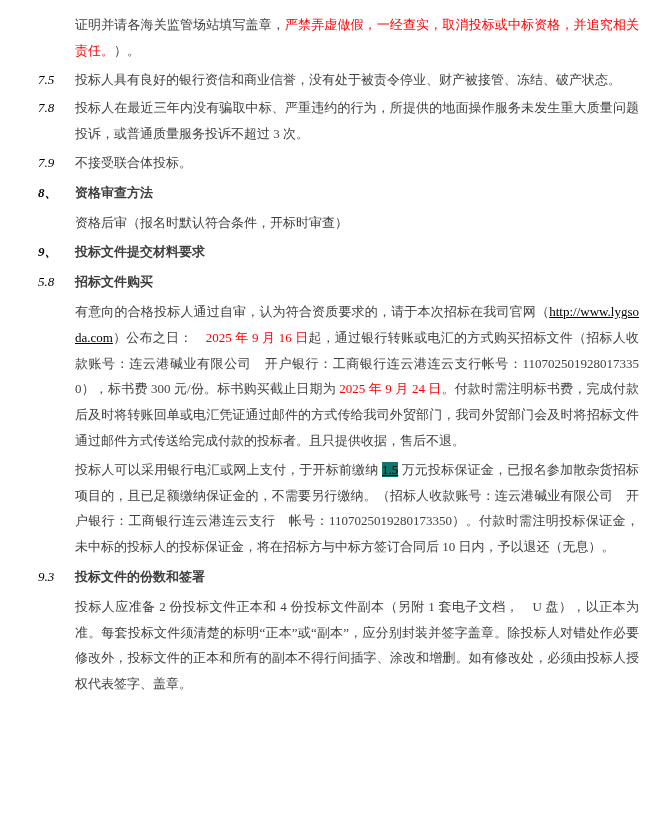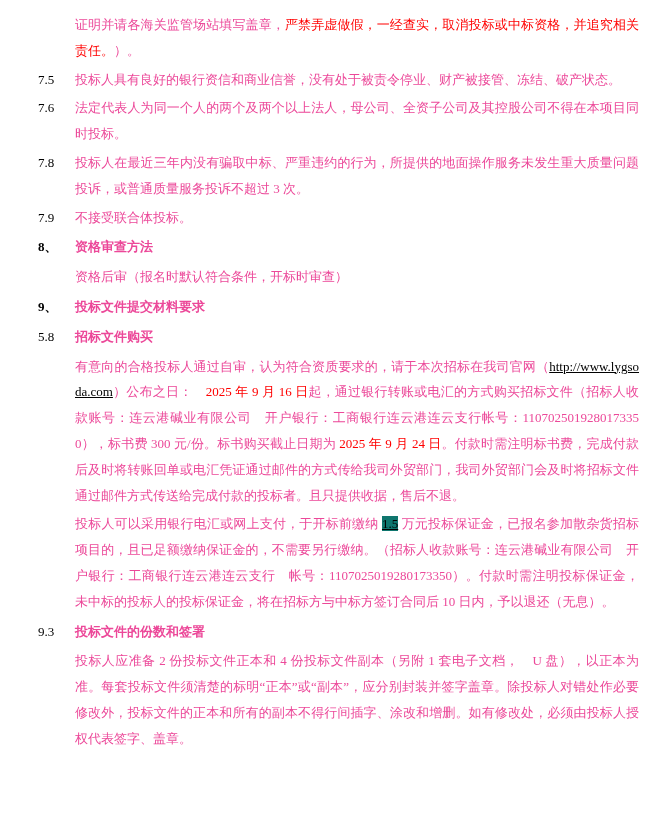--- a/index.html
+++ b/index.html
@@ -21,58 +21,55 @@
     width: 665px;
   }
   .para {
     display: flex;
     margin: 0 0 3px 0;
   }
   .num {
     flex: 0 0 37px;
     line-height: 25.8px;
     white-space: nowrap;
+    font-style: italic;
   }
   .pbody {
     flex: 1;
     line-height: 25.8px;
     text-align: justify;
     text-align-last: left;
     word-break: break-all;
   }
   .para.heading { margin: 4px 0 4px 0; }
   .para.heading .pbody {
     font-weight: bold;
     text-align: center;
   }
   .para.numbold .num { font-weight: bold; }
-  .run-k { color: #ec4899; }
+  .run-k { color: #404040; }
   .run-r { color: #ff0000; }
   .run-u { color: #000000; text-decoration: underline; }
   .run-h {
     color: #000000;
     background: #0f766e;
     text-decoration: underline;
   }
 </style>
 </head>
 <body>
 
 <main class="page" id="doc-root">
     <div class="para ">
       <span class="num"></span>
       <div class="pbody"><span class="run-k">证明并请各海关监管场站填写盖章，</span><span class="run-r">严禁弄虚做假，一经查实，取消投标或中标资格，并追究相关责任。</span><span class="run-k">）。</span></div>
     </div>
     <div class="para ">
       <span class="num">7.5</span>
       <div class="pbody"><span class="run-k">投标人具有良好的银行资信和商业信誉，没有处于被责令停业、财产被接管、冻结、破产状态。</span></div>
-    </div>
-    <div class="para ">
-      <span class="num">7.6</span>
-      <div class="pbody"><span class="run-k">法定代表人为同一个人的两个及两个以上法人，母公司、全资子公司及其控股公司不得在本项目同时投标。</span></div>
     </div>
     <div class="para ">
       <span class="num">7.8</span>
       <div class="pbody"><span class="run-k">投标人在最近三年内没有骗取中标、严重违约的行为，所提供的地面操作服务未发生重大质量问题投诉，或普通质量服务投诉不超过 3 次。</span></div>
     </div>
     <div class="para ">
       <span class="num">7.9</span>
       <div class="pbody"><span class="run-k">不接受联合体投标。</span></div>
     </div>
     <div class="para heading numbold">

